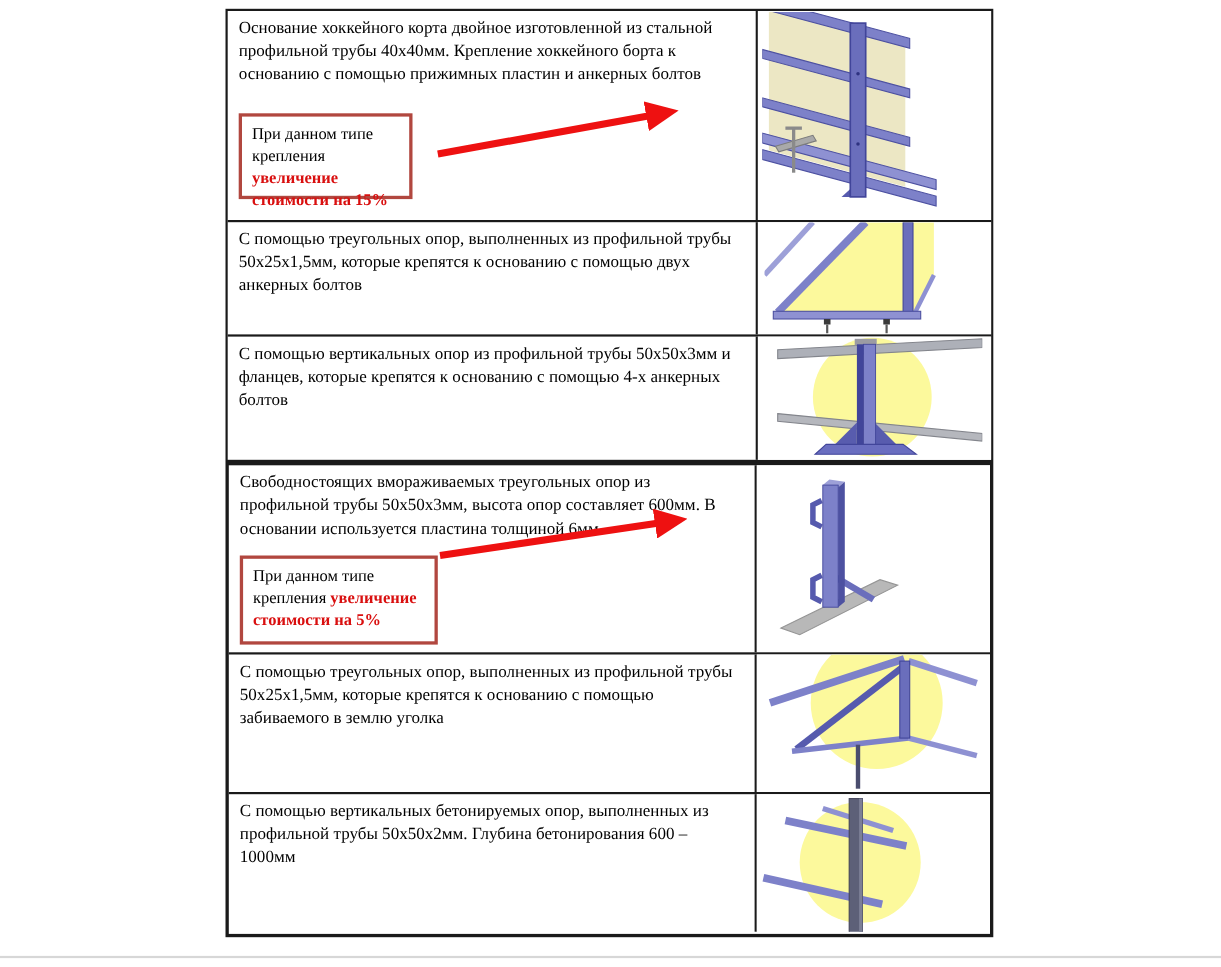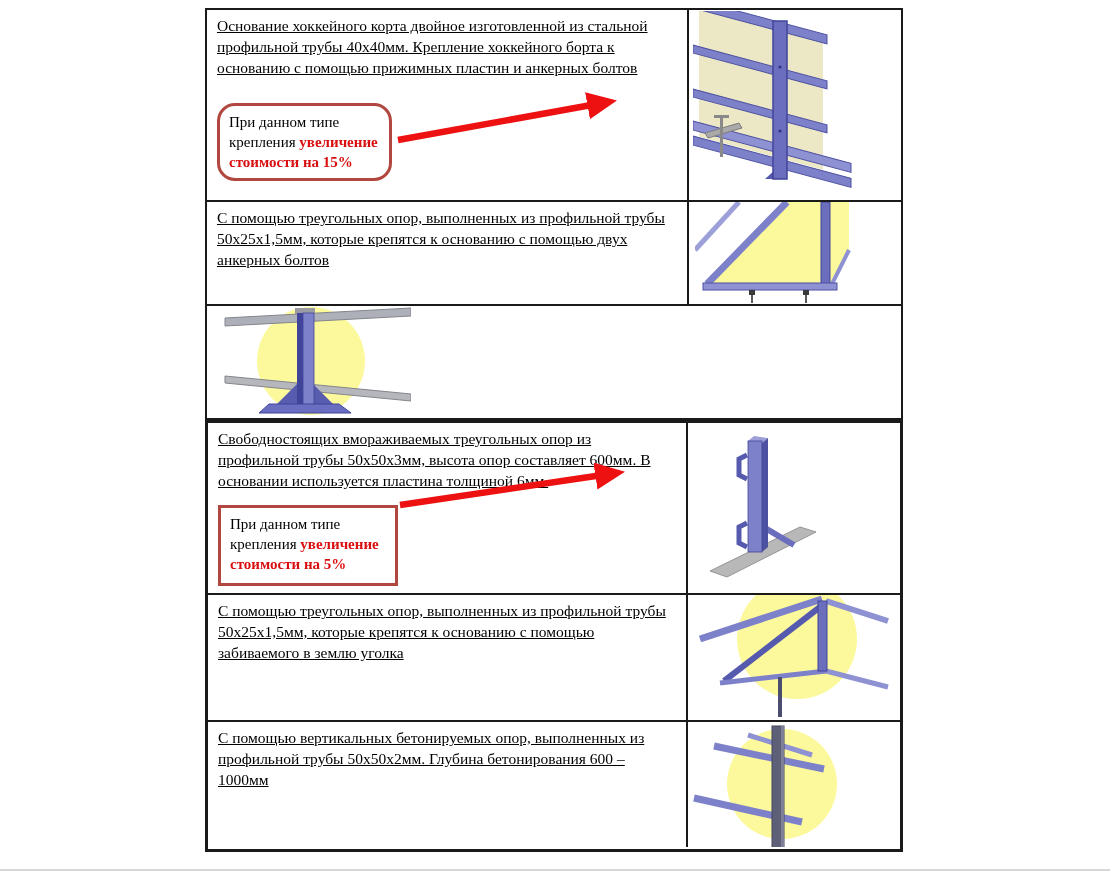--- a/index.html
+++ b/index.html
@@ -5,31 +5,31 @@
   html,body{margin:0;padding:0;}
   body{
     width:1110px;height:879px;position:relative;background:#ffffff;
     font-family:"Liberation Serif","DejaVu Serif",serif;color:#000;
     overflow:hidden;
   }
   .tbl{position:absolute;left:205px;width:698px;box-sizing:border-box;
        border:2px solid #1a1a1a;background:#fff;}
   .tbl-a{top:8px;height:412px;}
   .tbl-b{top:420px;height:432px;border-width:3px;}
-  .trow{position:relative;display:flex;box-sizing:border-box;border-top:2px solid #1a1a1a;text-decoration:underline;}
+  .trow{position:relative;display:flex;box-sizing:border-box;border-top:2px solid #1a1a1a;}
   .trow.first{border-top:none;}
   .r1{height:190px}.r2{height:104px}.r3{height:114px}
   .r4{height:170px}.r5{height:127px}.r6{height:127px}
   .ctext{width:483px;box-sizing:border-box;border-right:2px solid #1a1a1a;
          padding:5px 12px 0 10px;font-size:15.5px;line-height:21px;position:relative;}
   .cimg{width:213px;position:relative;overflow:hidden;background:#fff;}
   .callout{position:absolute;box-sizing:border-box;border:3px solid #b1473f;
            background:#fff;padding:6px 6px 4px 9px;font-size:15px;line-height:20px;}
   .callout .hl{color:#d90f0f;font-weight:bold;}
-  .co1{left:10px;top:93px;width:175px;height:78px;border-radius:18px;}
+  .co1{left:10px;top:93px;width:158px;height:78px;}
   .co4{left:10px;top:82px;width:180px;height:81px;}
   .arrow-svg{position:absolute;pointer-events:none;}
   .bottom-rule{position:absolute;left:0;top:869px;width:1110px;height:2px;background:#d7d7d7;}
   svg{display:block;}
 </style>
 </head>
 <body>
 
 <div class="tbl tbl-a">
 
@@ -89,20 +89,23 @@
         </g>
         <g>
           <rect x="108" y="88" width="6" height="5" fill="#3a3a3a"></rect>
           <line x1="111" y1="93" x2="111" y2="101" stroke="#5a5a5a" stroke-width="2"></line>
         </g>
       </svg>
     </div>
   </div>
 
   <div class="trow r3">
+    <div class="ctext">
+      <span>С помощью вертикальных опор из профильной трубы 50х50х3мм и фланцев, которые крепятся к основанию с помощью 4-х анкерных болтов</span>
+    </div>
     <div class="cimg">
       <svg width="200" height="112" viewBox="0 0 200 112" style="position:absolute;left:4px;top:0px;">
         <circle cx="100" cy="55" r="54" fill="#fcf99c"></circle>
         <polygon points="14,12 200,2 200,10 14,20" fill="#adb0b8" stroke="#83858c" stroke-width="1"></polygon>
         <polygon points="14,70 200,88 200,95 14,77" fill="#b5b7bd" stroke="#83858c" stroke-width="1"></polygon>
         <rect x="84" y="2" width="20" height="6" fill="#9b9ba3"></rect>
         <polygon points="86,78 86,98 66,98" fill="#585cae"></polygon>
         <polygon points="102,78 102,98 122,98" fill="#585cae"></polygon>
         <rect x="86" y="7" width="6" height="92" fill="#41459a"></rect>
         <rect x="92" y="7" width="11" height="92" fill="#7d81c9" stroke="#41459a" stroke-width="0.8"></rect>

